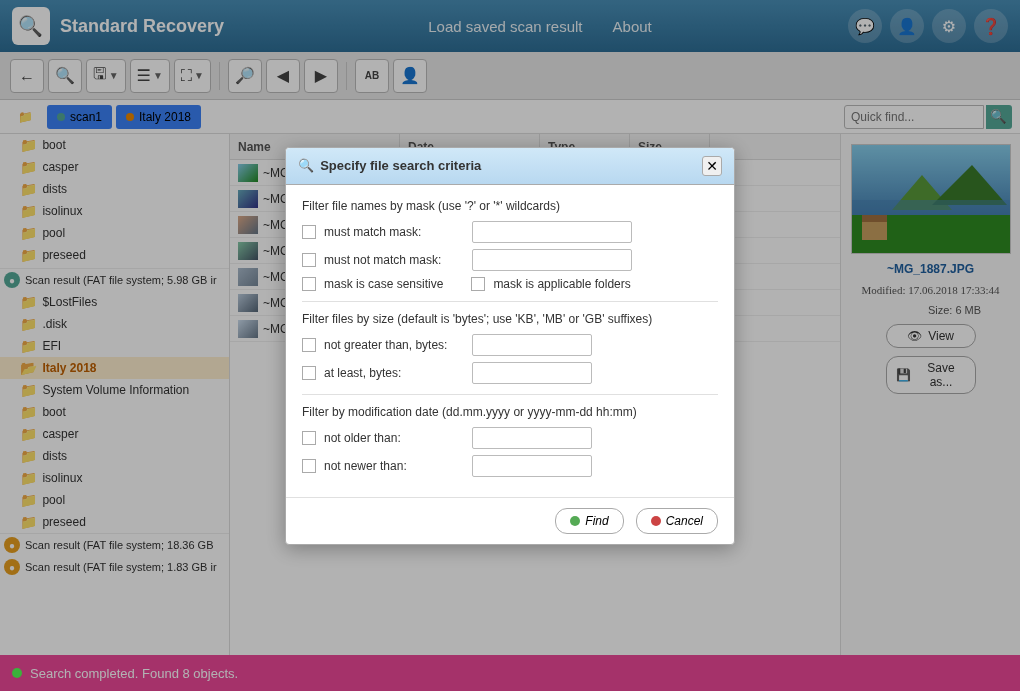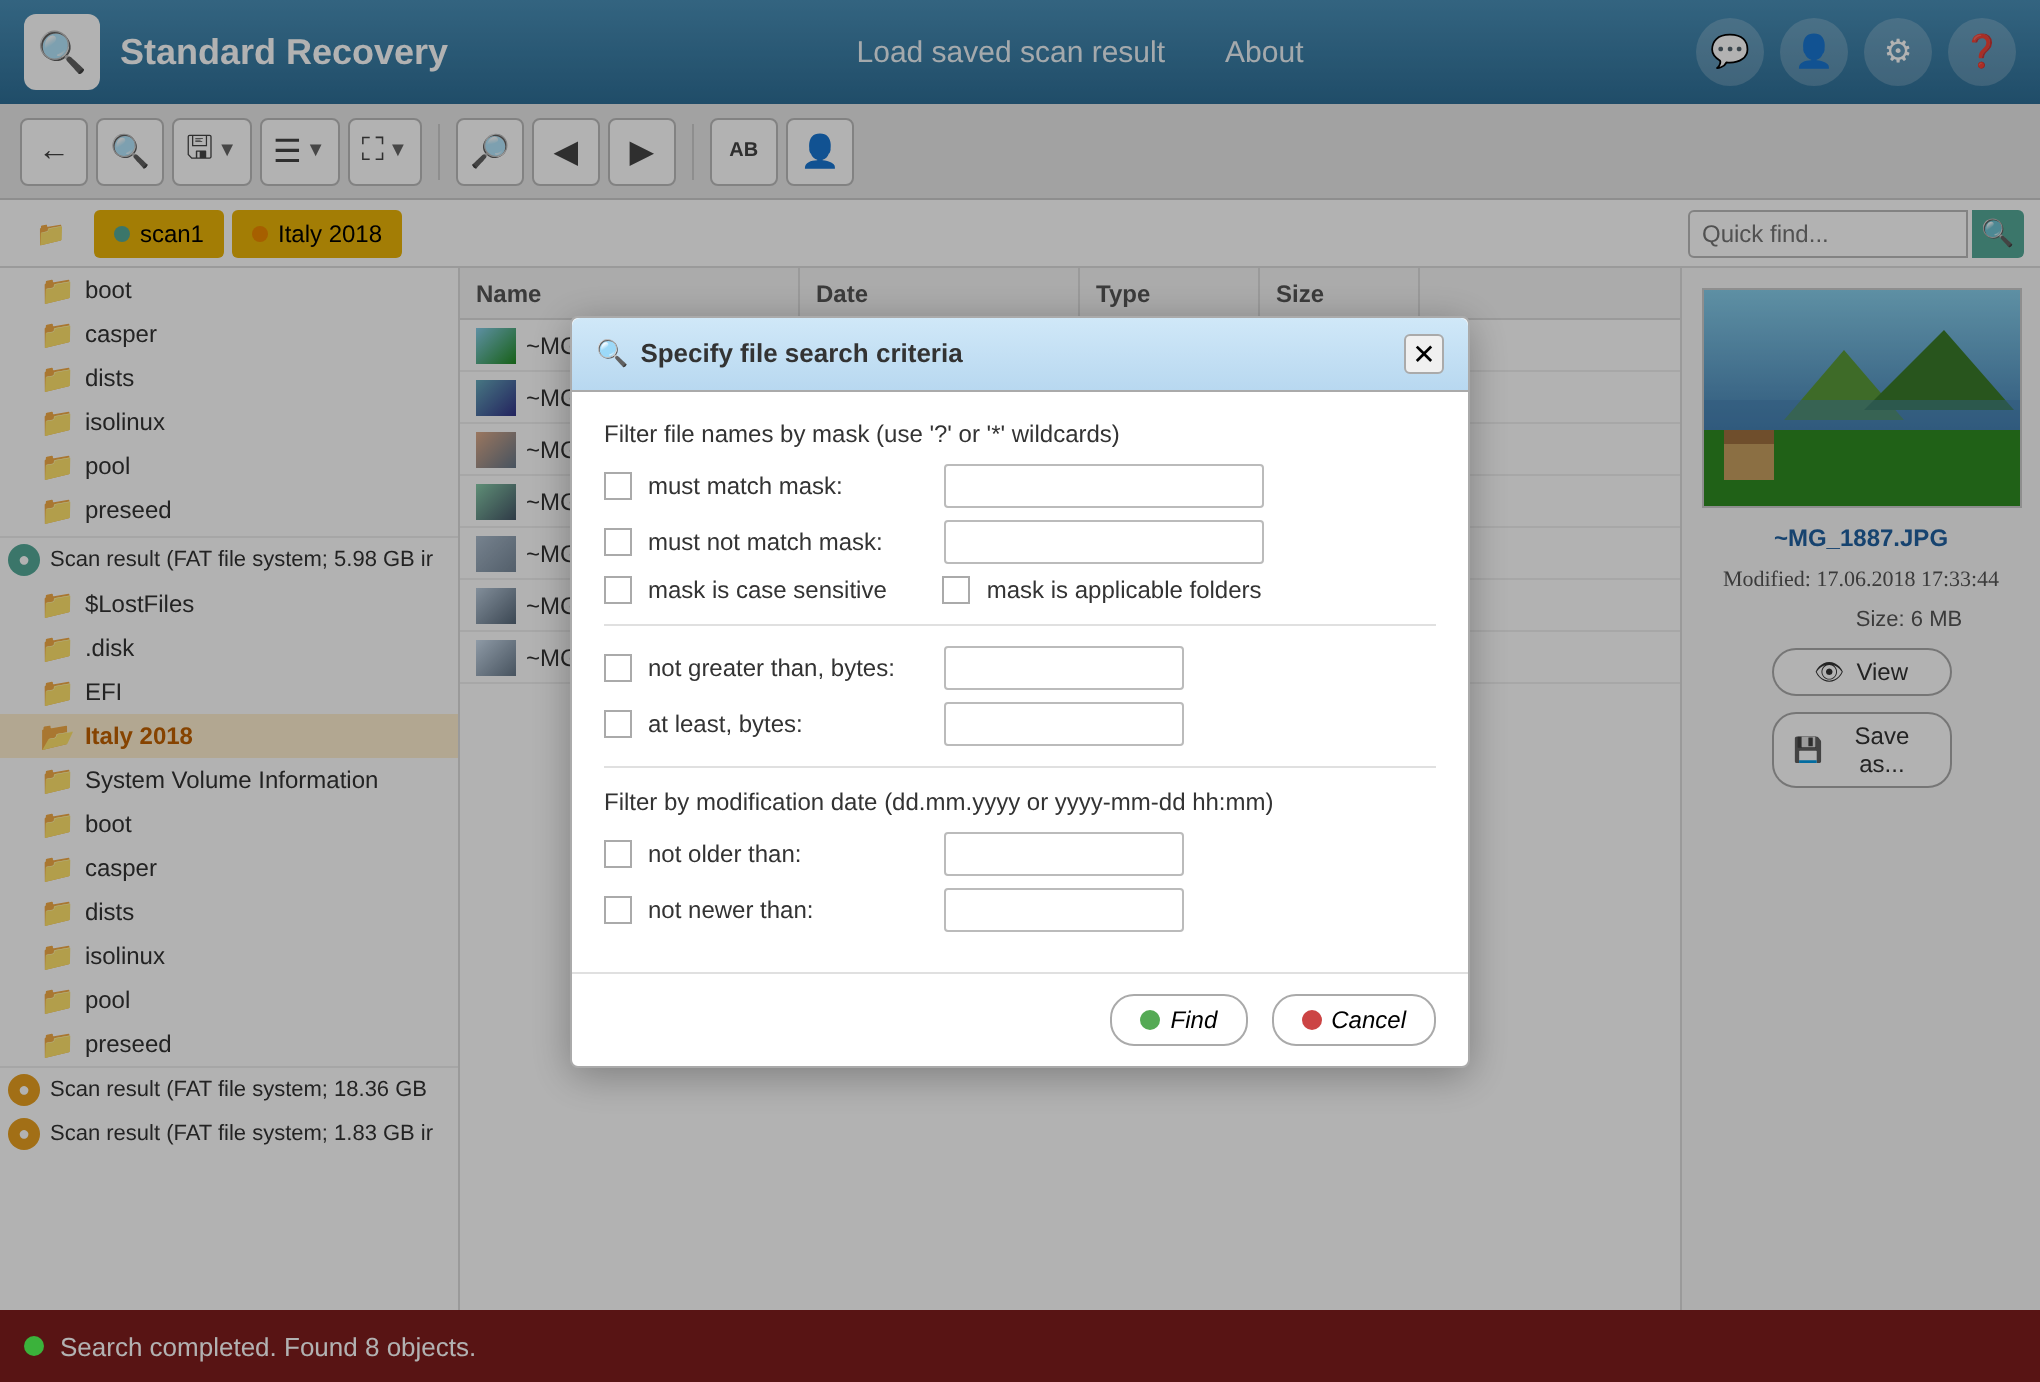--- a/index.html
+++ b/index.html
@@ -52,21 +52,21 @@
       background: white;
       border-bottom: 1px solid #ddd;
       height: 34px;
       display: flex;
       align-items: center;
       padding: 0 8px;
       gap: 6px;
     }
     .path-bar-tabs { display: flex; gap: 4px; flex: 1; align-items: center; }
     .path-tab {
-      height: 24px; padding: 0 10px; border-radius: 3px; background: #eab308;
+      height: 24px; padding: 0 10px; border-radius: 3px; background: #3b82f6;
       display: flex; align-items: center; gap: 5px; font-size: 12px; cursor: pointer;
     }
     .path-tab .dot { width: 8px; height: 8px; border-radius: 50%; background: #5a9; }
     .path-tab .dot2 { width: 8px; height: 8px; border-radius: 50%; background: #e80; }
     .quick-find {
       display: flex; align-items: center; gap: 2px;
     }
     .quick-find input {
       height: 24px; border: 1px solid #bbb; border-radius: 3px 0 0 3px; padding: 0 6px; font-size: 12px; width: 140px; color: #999;
     }
@@ -150,21 +150,21 @@
     .preview-meta { font-size: 11px; color: #555; text-align: center; font-family: Liberation Serif, serif; }
     .preview-size { font-size: 11px; color: #555; margin-left: 48px; }
     .preview-btn {
       display: flex; align-items: center; gap: 6px; padding: 4px 10px; border: 1px solid #aaa;
       border-radius: 12px; cursor: pointer; font-size: 12px; color: #333; background: white; width: 90px; justify-content: center;
     }
 
     
     .status-bar {
       height: 36px;
-      background: #7f1d1d;
+      background: #ec4899;
       display: flex;
       align-items: center;
       padding: 0 12px;
       color: white;
       font-size: 13px;
       gap: 8px;
     }
     .status-dot { width: 10px; height: 10px; border-radius: 50%; background: #5f5; flex-shrink: 0; }
 
     
@@ -494,20 +494,21 @@
       </div>
       <div class="filter-row">
         <div class="filter-checkbox"></div>
         <span class="inline-check-label">mask is case sensitive</span>
         <div class="filter-checkbox" style="margin-left:20px;"></div>
         <span class="inline-check-label">mask is applicable folders</span>
       </div>
 
       <hr class="section-divider">
 
+      <div class="section-title">Filter files by size (default is 'bytes'; use 'KB', 'MB' or 'GB' suffixes)</div>
 
       <div class="filter-row">
         <div class="filter-checkbox"></div>
         <span class="filter-label">not greater than, bytes:</span>
         <input class="filter-input filter-input-small" type="text" value="" style="">
       </div>
       <div class="filter-row">
         <div class="filter-checkbox"></div>
         <span class="filter-label">at least, bytes:</span>
         <input class="filter-input filter-input-small" type="text" value="" style="">

